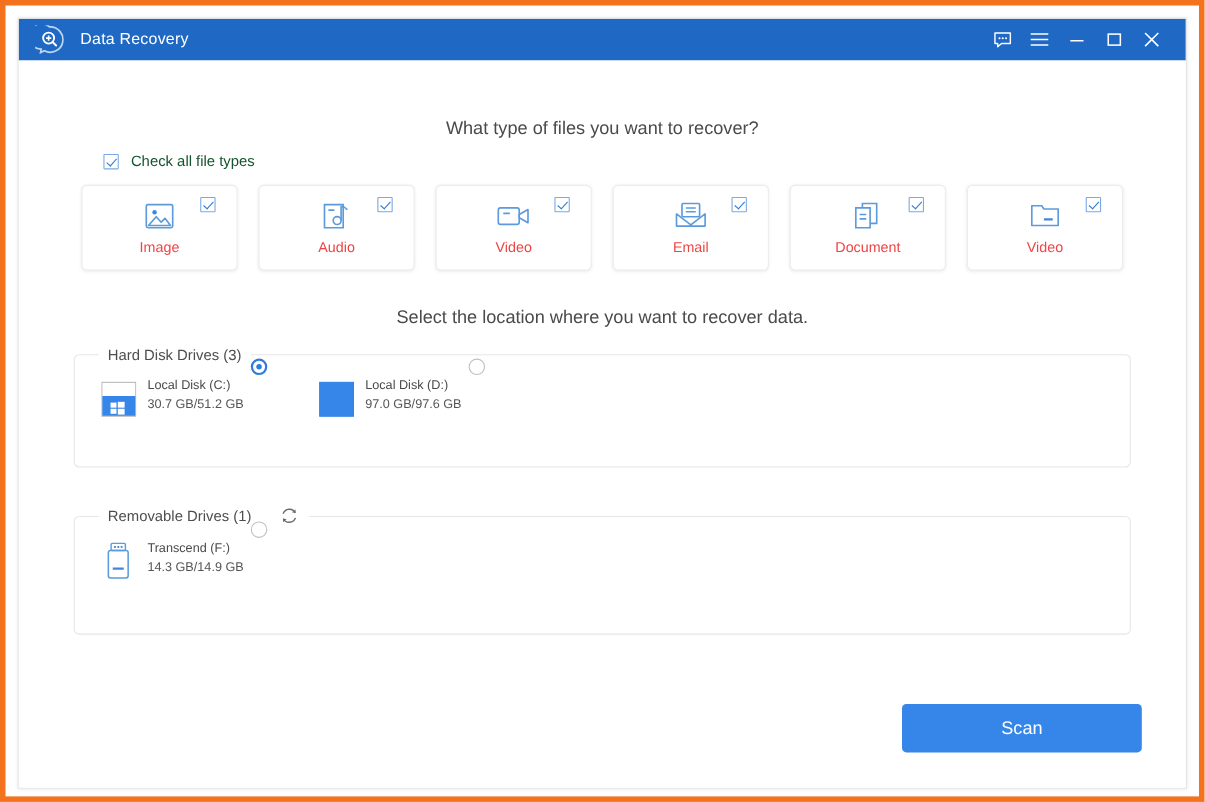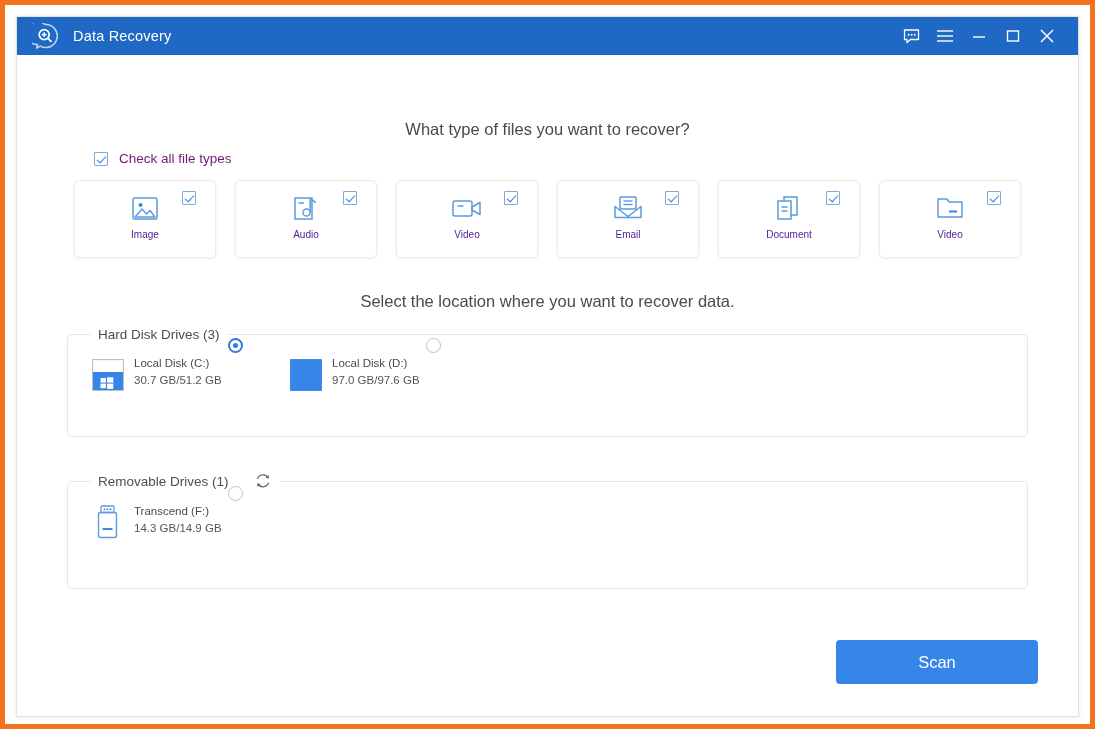--- a/index.html
+++ b/index.html
@@ -53,21 +53,21 @@
     width: 34px; height: 34px;
     display: flex; align-items: center; justify-content: center;
     cursor: pointer;
   }
   .win-btn svg { display: block; }
   
   #content {
     position: relative;
     height: 662px;
     background: #ffffff;
-    padding: 12px 50px;
+    padding: 0 50px;
   }
   .section-heading {
     text-align: center;
     font-size: 16.5px;
     color: #4a4a4a;
     font-weight: normal;
   }
   #heading-files { padding-top: 53px; }
   #heading-location { padding-top: 34px; }
 
@@ -75,21 +75,21 @@
   #check-all-row {
     display: flex; align-items: center;
     margin-top: 12px;
     margin-left: 27px;
     cursor: pointer;
     width: fit-content;
   }
   #check-all-label {
     margin-left: 11px;
     font-size: 13.5px;
-    color: #701a75;
+    color: #14532d;
   }
   .cbx {
     width: 14px; height: 14px;
     border: 1px solid #7aaae0;
     background: #ffffff;
     position: relative;
     flex: none;
     border-radius: 1px;
   }
   .cbx::after {
@@ -121,22 +121,22 @@
     align-items: center;
     cursor: pointer;
   }
   .ft-icon {
     margin-top: 12px;
     height: 30px;
     display: flex; align-items: center; justify-content: center;
   }
   .ft-label {
     margin-top: 6px;
-    font-size: 10px;
-    color: #4c1d95;
+    font-size: 13px;
+    color: #ef4444;
   }
   .ft-cbx {
     position: absolute;
     right: 19px; top: 10px;
   }
 
   
   .drive-group {
     margin-top: 16px;
     border: 1px solid #e6e6e6;
@@ -202,21 +202,21 @@
     border-radius: 50%;
     background: #2f7ddb;
   }
   #refresh-icon { cursor: pointer; display: flex; }
 
   
   #scan-button {
     position: absolute;
     right: 40px;
     bottom: 33px;
-    width: 202px; height: 44px;
+    width: 218px; height: 44px;
     background: #3586e8;
     color: #ffffff;
     border: none;
     border-radius: 4px;
     font-size: 16.5px;
     font-family: "Liberation Sans", sans-serif;
     cursor: pointer;
   }
 </style>
 </head>

